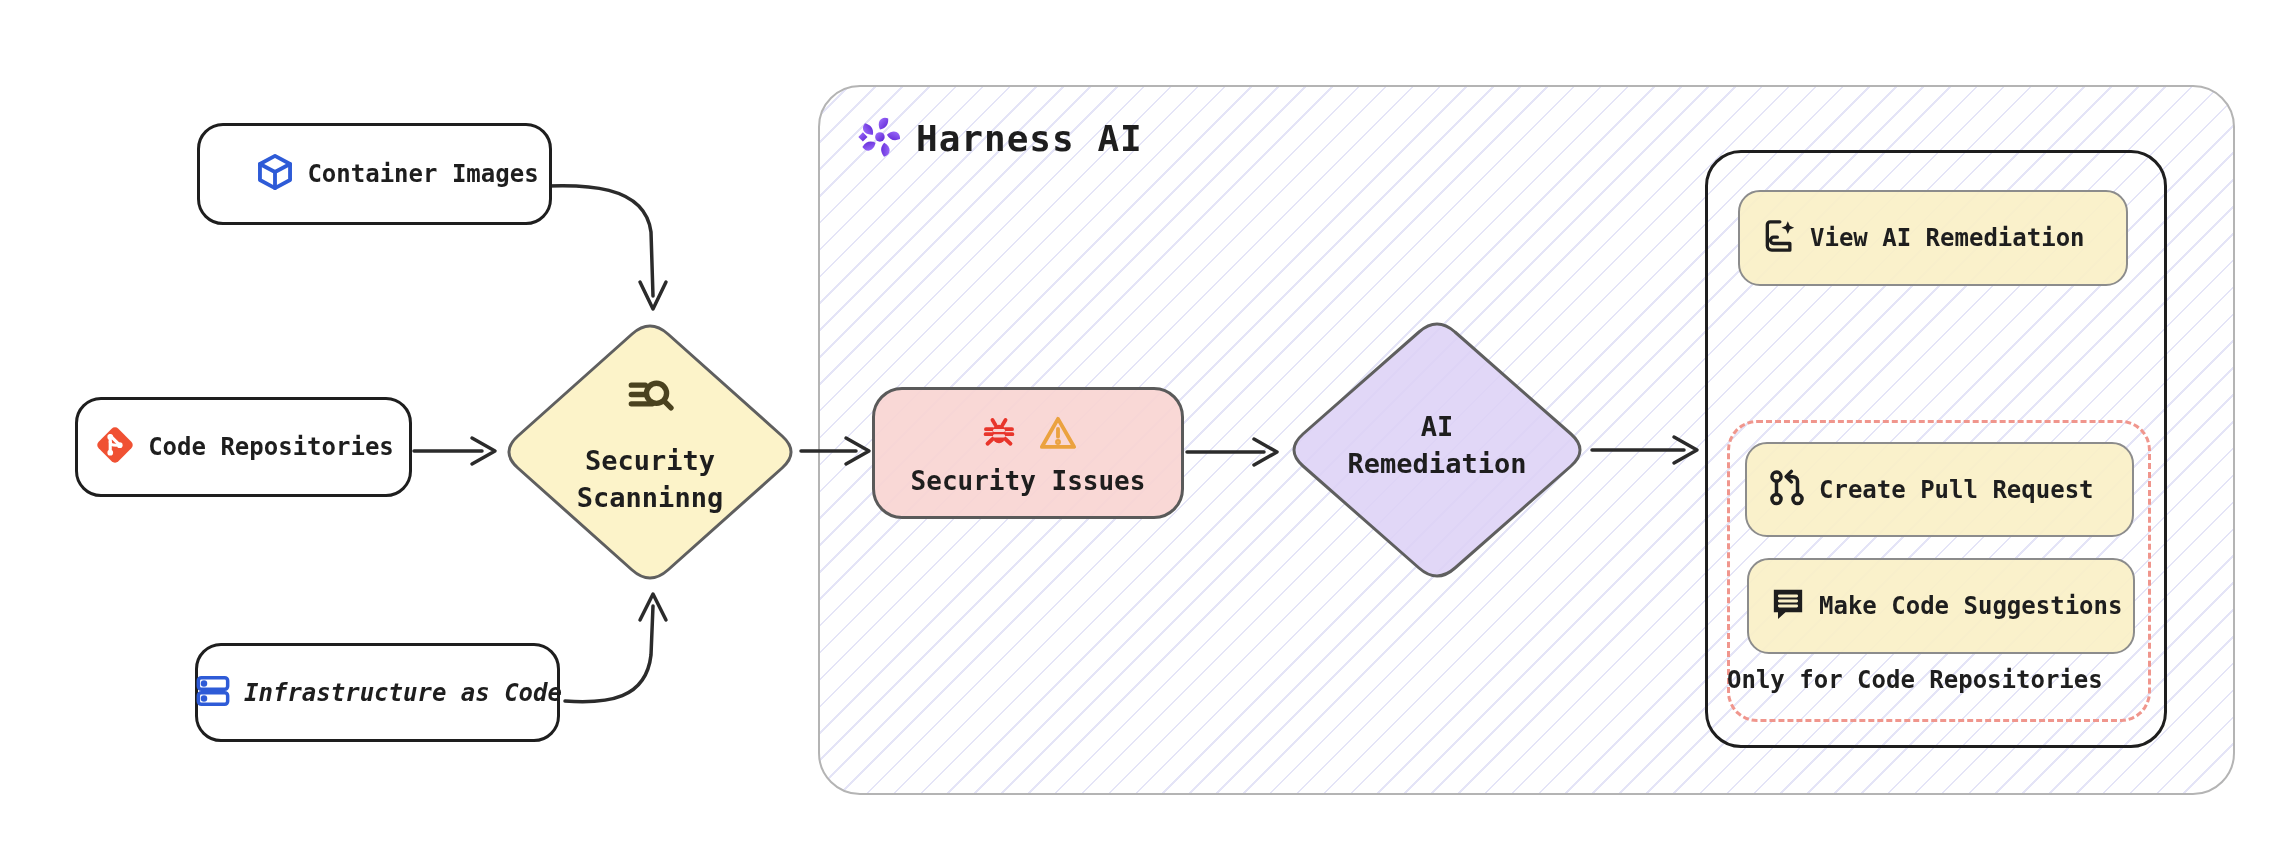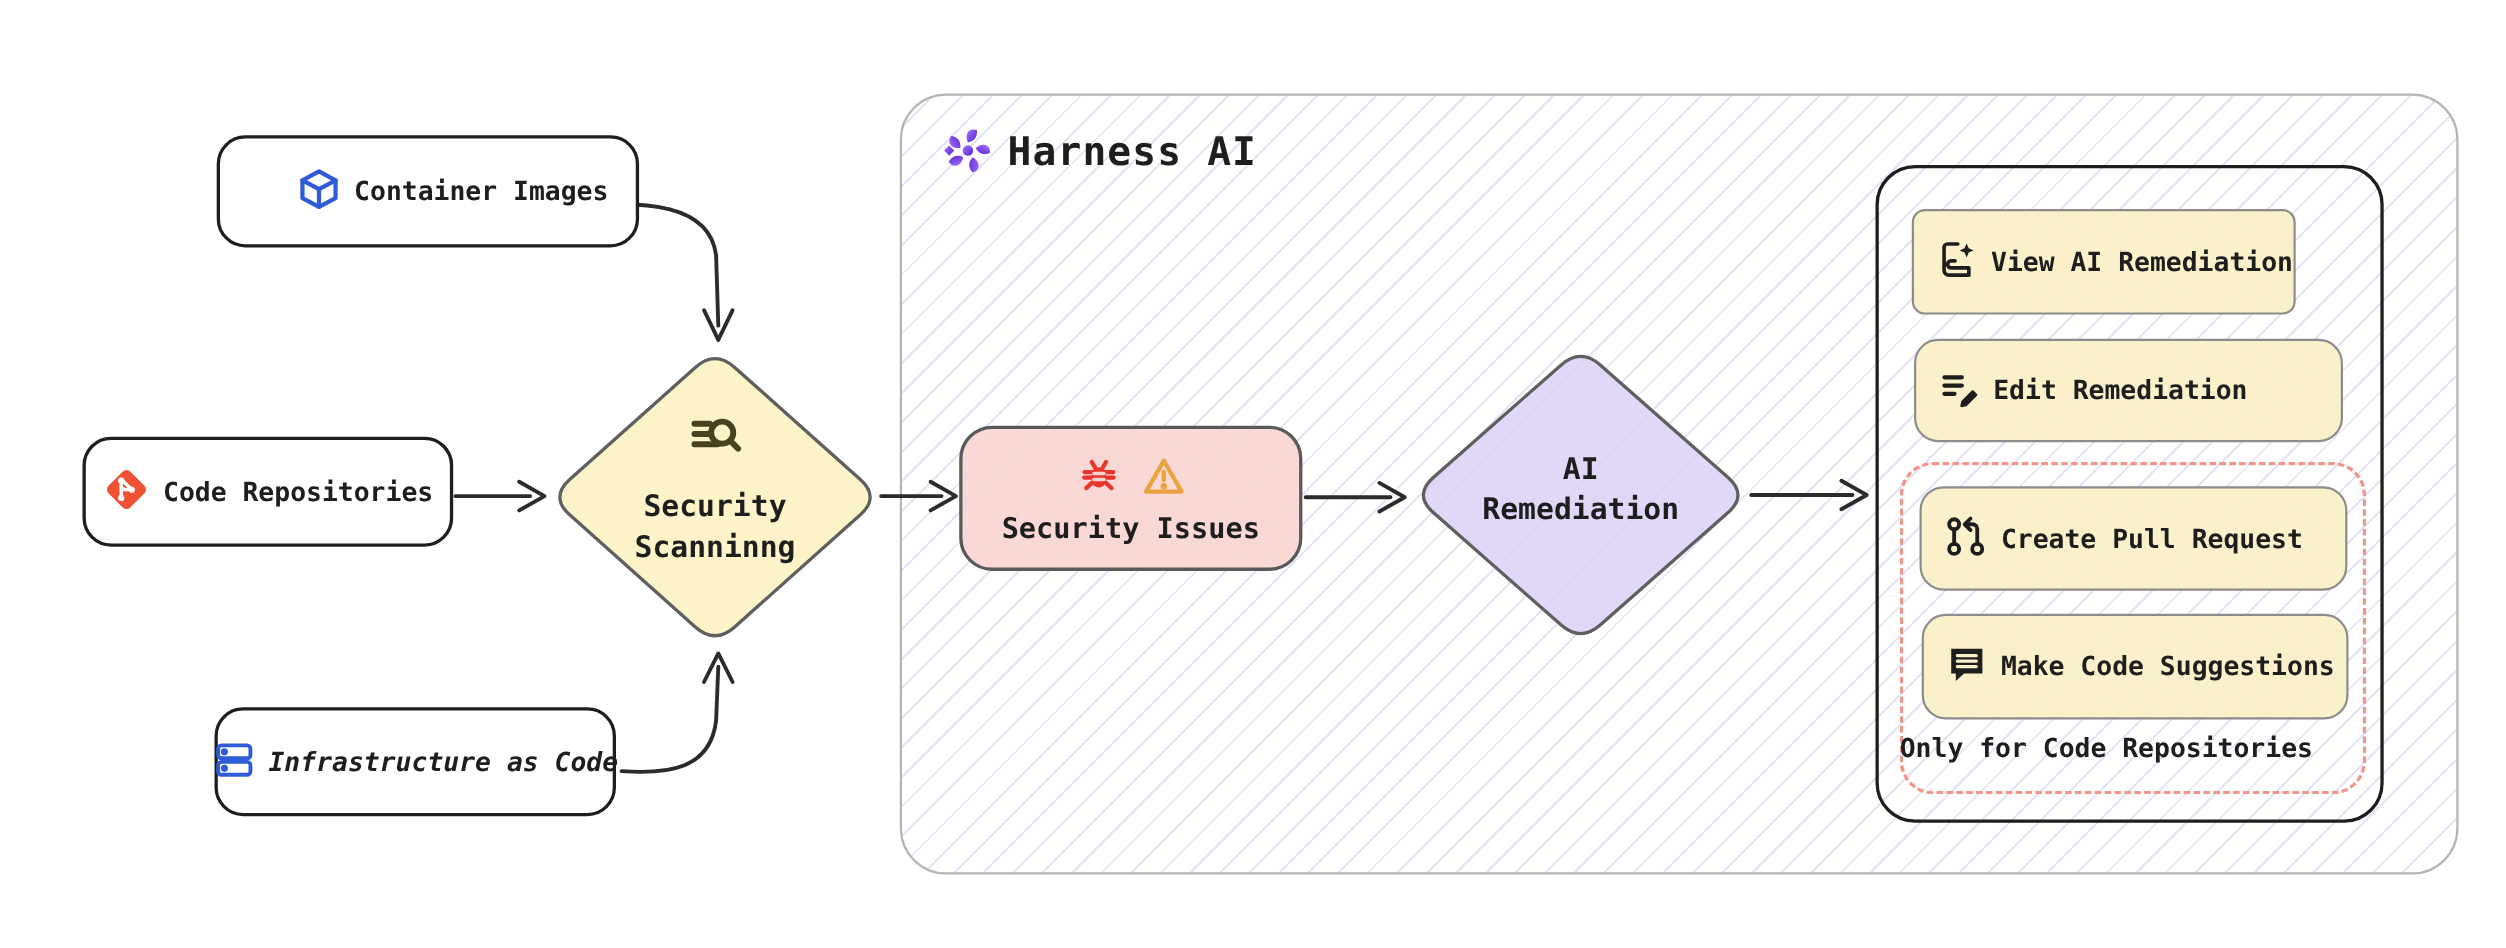--- a/index.html
+++ b/index.html
@@ -108,21 +108,21 @@
           <path d="M26 18 C22 9 28 3 35 6 C35.5 13 32 17 26 18 Z" transform="rotate(216 26 26)"></path>
           <path d="M26 18 C22 9 28 3 35 6 C35.5 13 32 17 26 18 Z" transform="rotate(288 26 26)"></path>
           <circle cx="26" cy="26" r="5.2"></circle>
           <path d="M2.5 26 l5 -5 5 5 -5 5 Z"></path>
         </g>
       </svg>
     </span>
     <span class="harness-title">Harness AI</span>
   </div>
 
-  <div class="node" style="left:197px;top:123px;width:384px;height:102px;padding-left:44px;">
+  <div class="node" style="left:197px;top:123px;width:355px;height:102px;padding-left:44px;">
     <span>
       <svg viewBox="0 0 24 24" width="42" height="42" fill="none" stroke="#2e5bd7" stroke-width="2.2" stroke-linejoin="round" stroke-linecap="round">
         <path d="M12 2.8 L20.6 7.4 V16.6 L12 21.2 L3.4 16.6 V7.4 Z"></path>
         <path d="M3.4 7.4 L12 12 L20.6 7.4"></path>
           <path d="M12 12 V21.2"></path>
       </svg>
     </span>
     <span class="node-label">Container Images</span>
   </div>
 
@@ -192,39 +192,30 @@
     <div class="issues-label">Security Issues</div>
   </div>
 
   <div class="diamond-text" style="left:1285px;top:408px;width:304px;">
     <div>AI</div>
     <div>Remediation</div>
   </div>
 
   <div class="results"></div>
 
-  <div class="pill" style="left:1738px;top:190px;width:349px;height:96px;border-radius:12px;">
+  <div class="pill" style="left:1738px;top:190px;width:390px;height:96px;">
     <span>
       <svg viewBox="0 0 24 24" width="40" height="40" fill="none" stroke="#1e1e1e" stroke-width="2" stroke-linecap="round" stroke-linejoin="round">
         <path d="M12.5 3.5 H6.8 A1.8 1.8 0 0 0 5 5.3 V17.8 A2.7 2.7 0 0 0 7.7 20.5 H18.5 V16.5 H8.8 A1.9 1.9 0 0 1 8.8 12.7 H11"></path>
         <path d="M17.3 3.2 l1.15 2.65 2.65 1.15 -2.65 1.15 -1.15 2.65 -1.15 -2.65 -2.65 -1.15 2.65 -1.15 Z" fill="#1e1e1e" stroke="none"></path>
       </svg>
     </span>
     <span class="pill-label">View AI Remediation</span>
   </div>
 
-  <div class="pill" style="left:1740px;top:308px;width:390px;height:94px;">
-    <span>
-      <svg viewBox="0 0 24 24" width="40" height="40" fill="none" stroke="#1e1e1e" stroke-width="2.3" stroke-linecap="round">
-        <path d="M4 6 h9.5 M4 10.5 h9.5 M4 15 h5.5"></path>
-        <path d="M13.8 19.3 L19.4 13.7 L21.3 15.6 L15.7 21.2 L13.3 21.7 Z" fill="#1e1e1e" stroke-width="1.3" stroke-linejoin="round"></path>
-      </svg>
-    </span>
-    <span class="pill-label">Edit Remediation</span>
-  </div>
 
   <div class="dashed-group"></div>
 
   <div class="pill" style="left:1747px;top:558px;width:388px;height:96px;">
     <span>
       <svg viewBox="0 0 24 24" width="40" height="40">
         <path d="M3.5 3.5 H20.5 V17 H10.5 L6 21 V17 H3.5 Z" fill="#1e1e1e"></path>
         <g stroke="#faf0c7" stroke-width="1.7" stroke-linecap="round">
           <path d="M6.8 7.2 h10.4 M6.8 10.2 h10.4 M6.8 13.2 h10.4"></path>
         </g>

